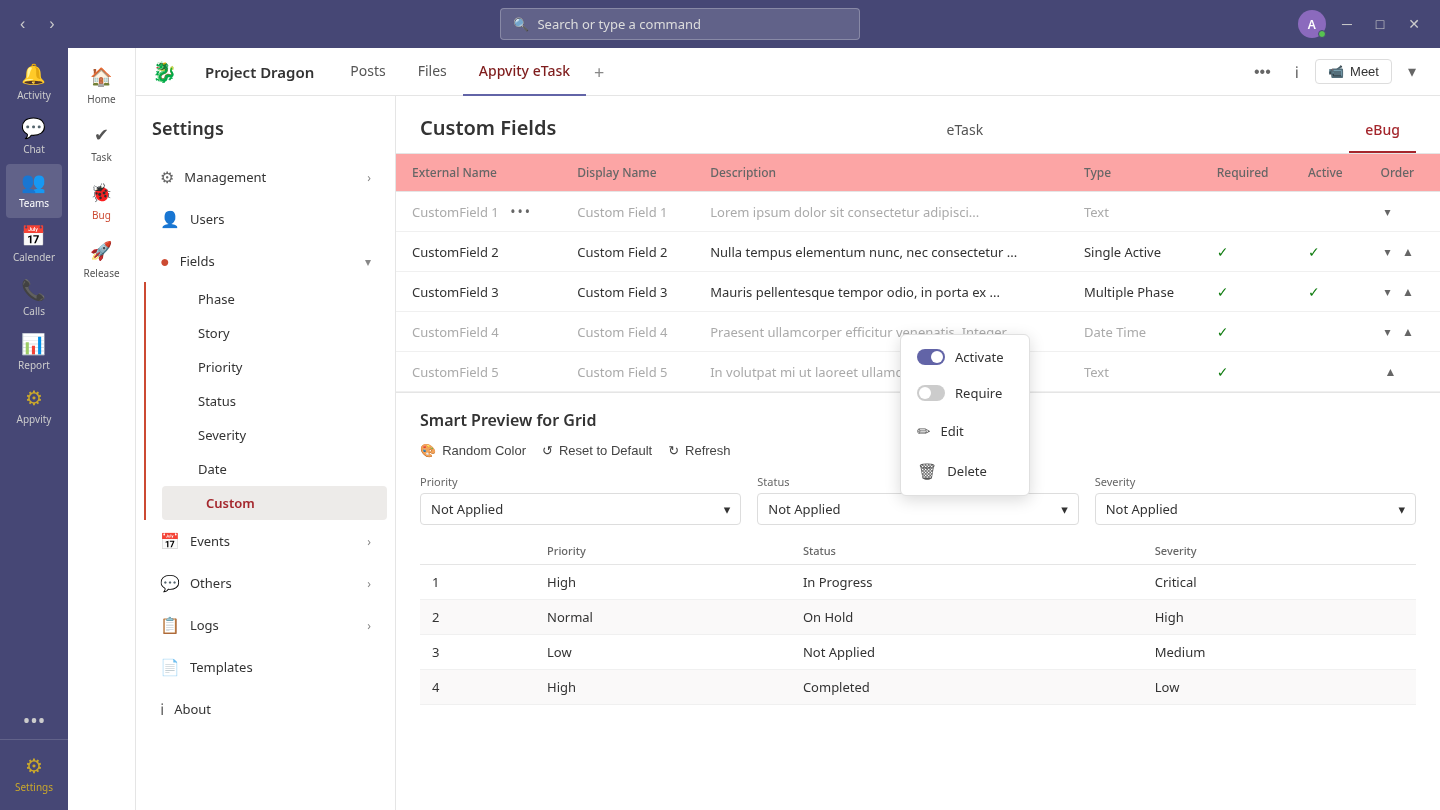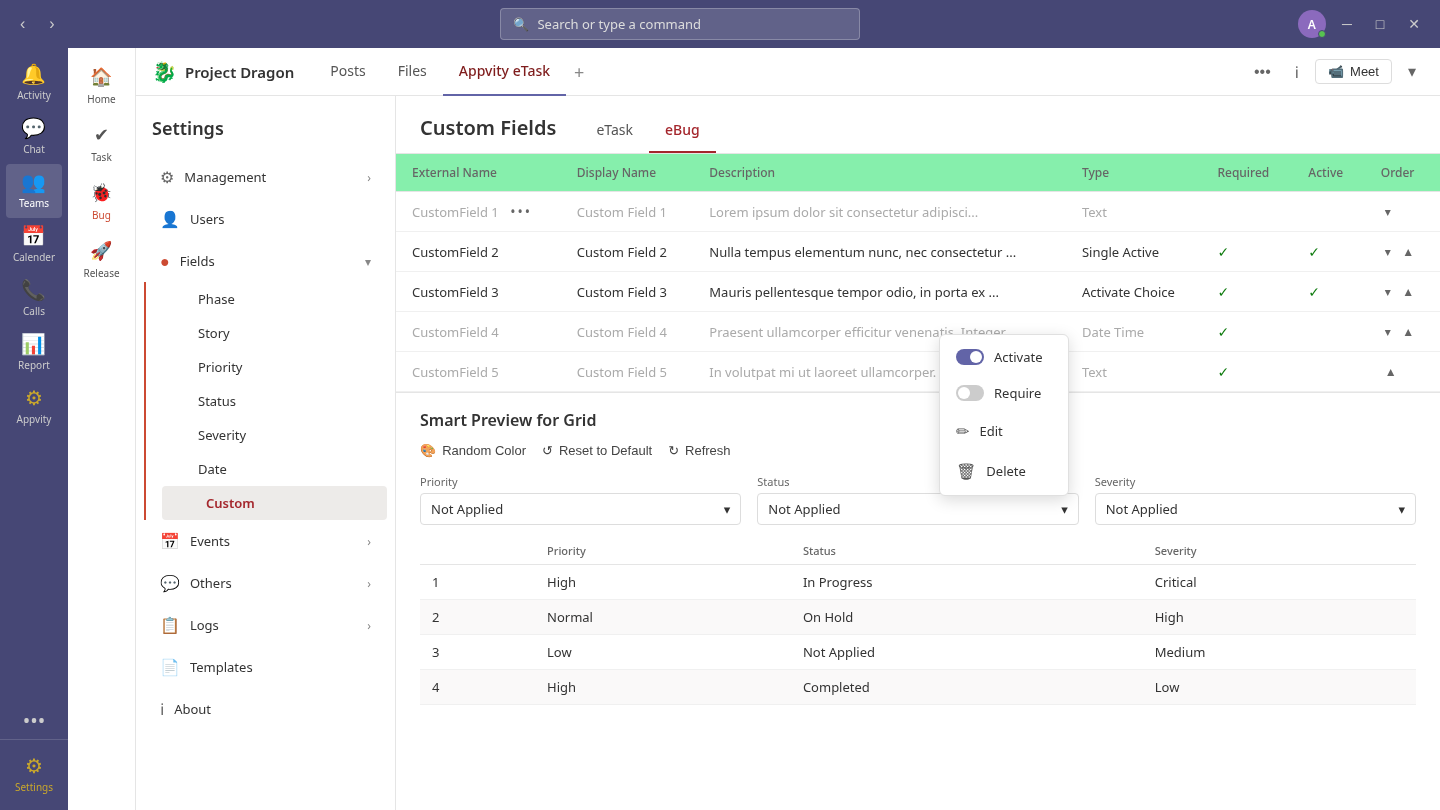--- a/index.html
+++ b/index.html
@@ -134,21 +134,21 @@
       height: 48px;
       background: #fff;
       border-bottom: 1px solid #e5e5e5;
       display: flex;
       align-items: center;
       padding: 0 16px;
       gap: 0;
       flex-shrink: 0;
     }
     .project-logo { font-size: 20px; margin-right: 8px; }
-    .project-name { font-weight: 600; font-size: 15px; color: #333; margin-right: 20px; }
+    .project-name { font-weight: 600; font-size: 15px; color: #333; margin-right: 20px; margin-left: 20px; }
     .tab-item {
       padding: 0 16px;
       height: 48px;
       display: flex; align-items: center;
       font-size: 14px; color: #555; cursor: pointer;
       border-bottom: 2px solid transparent;
       white-space: nowrap;
     }
     .tab-item.active { color: #7f1d1d; border-bottom: 2px solid #6264a7; font-weight: 500; }
     .tab-add { color: #888; font-size: 18px; cursor: pointer; padding: 0 8px; }
@@ -170,39 +170,40 @@
       position: relative;
     }
 
     
     .content-header {
       padding: 16px 24px 0;
       display: flex;
       align-items: flex-end;
       gap: 0;
       border-bottom: 1px solid #e5e5e5;
+      justify-content: space-between;
     }
     .content-title {
       font-size: 20px; font-weight: 600; color: #333;
       margin-right: 24px; padding-bottom: 12px;
     }
     .content-tab {
       padding: 8px 16px 12px;
       font-size: 14px; color: #555; cursor: pointer;
       border-bottom: 2px solid transparent;
     }
     .content-tab.active { color: #a4262c; border-bottom: 2px solid #a4262c; font-weight: 500; }
 
     
     .table-area { flex: 1; overflow-y: auto; padding: 0; position: relative; }
     .cf-table { width: 100%; border-collapse: collapse; }
     .cf-table th {
       text-align: left; font-size: 12px; color: #666; font-weight: 500;
       padding: 10px 16px; border-bottom: 1px solid #e5e5e5;
-      background: #86efac; position: sticky; top: 0; z-index: 1;
+      background: #fca5a5; position: sticky; top: 0; z-index: 1;
     }
     .cf-table td {
       padding: 10px 16px; font-size: 13px; color: #333;
       border-bottom: 1px solid #f0f0f0;
     }
     .cf-table tr.dimmed td { color: #aaa; }
     .checkmark { color: #107c10; font-size: 14px; }
     .chevron-btn { background: none; border: none; cursor: pointer; color: #666; font-size: 12px; padding: 2px 4px; }
     .action-dots { color: #666; cursor: pointer; font-size: 14px; letter-spacing: 2px; }
 
@@ -211,21 +212,20 @@
       position: absolute;
       top: 238px;
       left: 504px;
       background: white;
       border: 1px solid #e0e0e0;
       border-radius: 6px;
       box-shadow: 0 4px 16px rgba(0,0,0,0.15);
       z-index: 100;
       min-width: 130px;
       padding: 4px 0;
-      margin-left: 39px;
     }
     .ctx-item {
       display: flex; align-items: center; gap: 10px;
       padding: 9px 16px; cursor: pointer; font-size: 13px; color: #333;
     }
     .ctx-item .ctx-icon { font-size: 16px; color: #555; }
     .ctx-toggle {
       width: 28px; height: 16px;
       background: #6264a7;
       border-radius: 8px;
@@ -486,21 +486,21 @@
                 <td>
                   <button class="chevron-btn">▾</button>
                   <button class="chevron-btn">▲</button>
                 </td>
               </tr>
 
               <tr>
                 <td>CustomField 3</td>
                 <td>Custom Field 3</td>
                 <td>Mauris pellentesque tempor odio, in porta ex ...</td>
-                <td>Activate Choice</td>
+                <td>Multiple Phase</td>
                 <td><span class="checkmark">✓</span></td>
                 <td><span class="checkmark">✓</span></td>
                 <td>
                   <button class="chevron-btn">▾</button>
                   <button class="chevron-btn">▲</button>
                 </td>
               </tr>
 
               <tr class="dimmed">
                 <td>CustomField 4</td>

